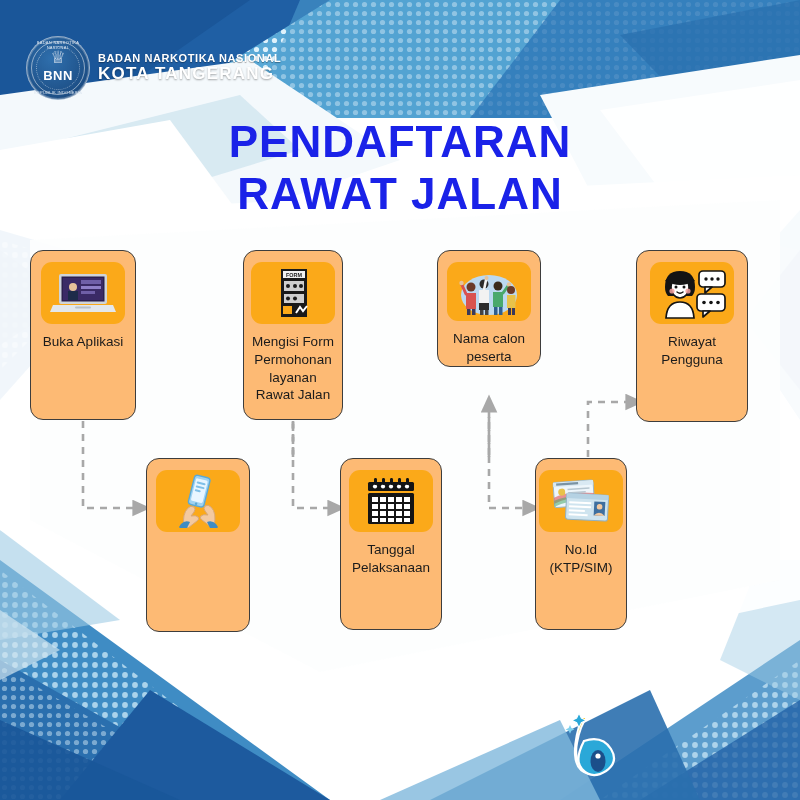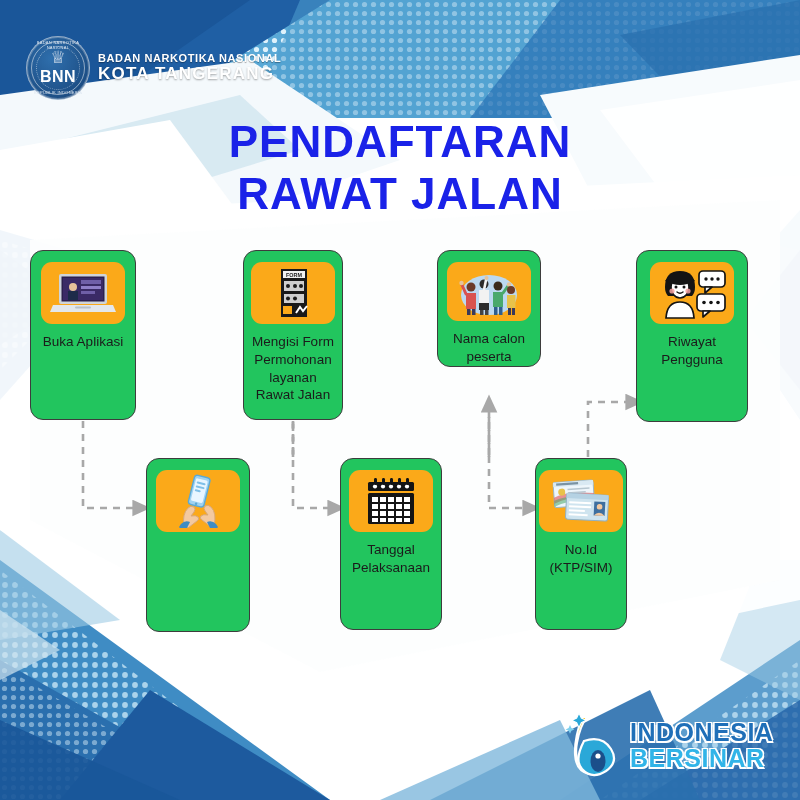--- a/index.html
+++ b/index.html
@@ -20,39 +20,39 @@
   .bnn-seal{position:relative;width:62px;height:62px;border-radius:50%;
     background:radial-gradient(circle at 40% 35%, #2f6fad 0%, #1d4f86 70%, #163d6b 100%);
     border:1px solid rgba(255,255,255,.55);
     display:flex;align-items:center;justify-content:center;
     box-shadow:0 0 0 1px rgba(255,255,255,.25) inset;}
   .bnn-seal .ring{position:absolute;inset:4px;border-radius:50%;border:1px solid rgba(255,255,255,.5);}
   .bnn-seal .ring2{position:absolute;inset:9px;border-radius:50%;border:1px dotted rgba(255,255,255,.45);}
   .bnn-seal .garuda{position:absolute;top:12px;left:50%;transform:translateX(-50%);
     font-size:17px;color:#e9eef5;line-height:1;}
   .bnn-seal .bnntext{position:absolute;top:31px;left:0;right:0;text-align:center;
-    font-size:16px;font-weight:bold;color:#ffffff;letter-spacing:.4px;
+    font-size:13px;font-weight:bold;color:#ffffff;letter-spacing:.4px;
     font-family:"Liberation Sans", sans-serif;}
   .seal-caption-top{position:absolute;top:3px;left:0;right:0;text-align:center;
     font-size:4px;color:#dfe8f2;letter-spacing:.3px;}
   .seal-caption-bot{position:absolute;bottom:4px;left:0;right:0;text-align:center;
     font-size:4px;color:#dfe8f2;letter-spacing:.3px;}
   .logo-words{line-height:1.02;}
   .logo-l1{font-size:11px;font-weight:bold;color:#ffffff;letter-spacing:.6px;
     text-shadow:0 1px 1px rgba(0,0,0,.35);}
   .logo-l2{font-size:17px;font-weight:bold;color:#ffffff;letter-spacing:1.2px;
     text-shadow:0 1px 2px rgba(0,0,0,.35);margin-top:1px;}
 
   
   .title{position:absolute;left:0;right:0;top:116px;text-align:center;
     color:#1a22e8;font-weight:bold;font-size:44px;line-height:1.18;letter-spacing:1px;}
   .title .l2{display:block;}
 
   
-  .node{position:absolute;background:#22c55e;border:1.3px solid #3d3d3d;
+  .node{position:absolute;background:#fdba74;border:1.3px solid #3d3d3d;
     border-radius:13px;box-sizing:border-box;
     display:flex;flex-direction:column;align-items:center;}
   .node .icon-tile{width:84px;height:62px;border-radius:11px;background:#FBA919;
     margin-top:11px;display:flex;align-items:center;justify-content:center;overflow:hidden;}
   .node .nlabel{margin-top:9px;padding:0 6px;text-align:center;
     font-size:13.5px;color:#1b1b1b;line-height:1.32;}
 
   .n1{left:30px;top:250px;width:106px;height:170px;}
   .n2{left:243px;top:250px;width:100px;height:170px;}
   .n3{left:437px;top:250px;width:104px;height:117px;}
@@ -397,19 +397,15 @@
     <div class="ib-mark">
       <svg width="62" height="68" viewBox="0 0 62 68" xmlns="http://www.w3.org/2000/svg">
         <path d="M20 6 q-8 22 -7 38 q1 16 14 19 q-16 -10 -12 -31 q3 -17 10 -26 z" fill="#f0c419" stroke="#ffffff" stroke-width="2"></path>
         <path d="M22 30 q18 -6 27 8 q8 13 -5 22 q-14 9 -24 -2 q-8 -9 2 -28 z" fill="#2aa8d8" stroke="#ffffff" stroke-width="2.2"></path>
         <ellipse cx="36" cy="50" rx="7.5" ry="11" fill="#1b4f8a"></ellipse>
         <circle cx="36" cy="45" r="2.6" fill="#ffffff"></circle>
         <path d="M17 2 l2.4 5 5 2.4 -5 2.4 -2.4 5 -2.4 -5 -5 -2.4 5 -2.4 z" fill="#2aa8d8" stroke="#ffffff" stroke-width="1.2"></path>
         <path d="M8 14 l1.4 3 3 1.4 -3 1.4 -1.4 3 -1.4 -3 -3 -1.4 3 -1.4 z" fill="#7fd0ee"></path>
       </svg>
     </div>
-    <div class="ib-words">
-      <div class="ib-l1">INDONESIA</div>
-      <div class="ib-l2">BERSINAR</div>
-    </div>
   </div>
 
 </div>
 
 </body></html>

